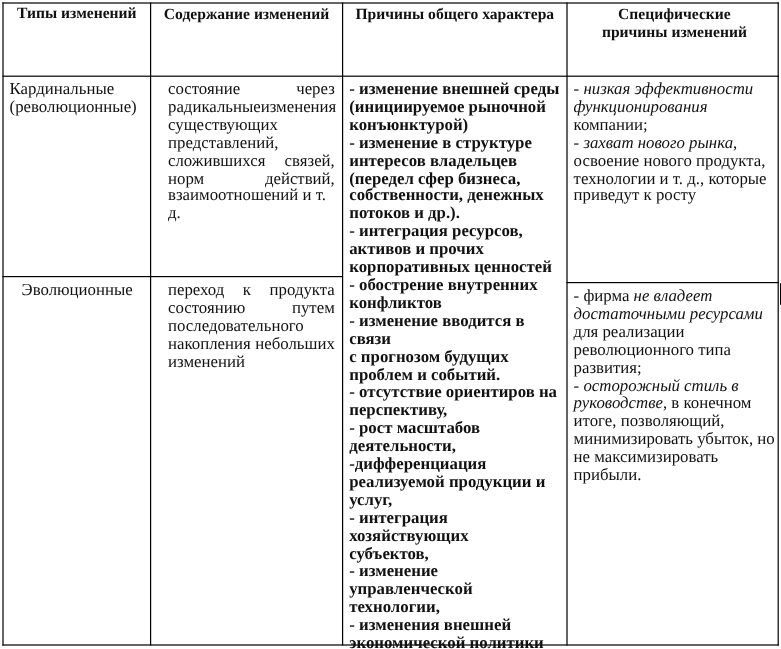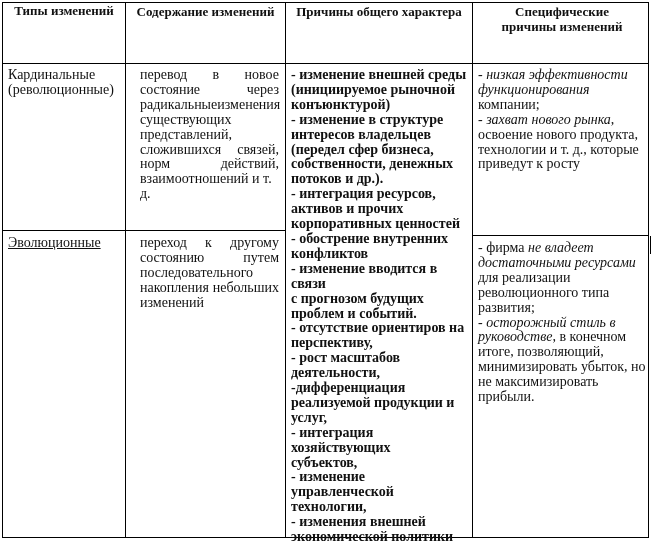--- a/index.html
+++ b/index.html
@@ -45,25 +45,20 @@
   <div class="cell hdr" style="left:474px;top:2px;width:172px;padding:0 20px;">
     <span>Специфические причины изменений</span>
   </div>
 
   <div class="cell" style="left:6px;top:66px;width:115px;">
     <span class="line">Кардинальные</span>
     <span class="line">(революционные)</span>
   </div>
 
   <div class="cell" id="r1c2" style="left:138px;top:66px;width:139px;">
-      <span class="line jl">
-        <span>перевод</span>
-        <span>в</span>
-        <span>новое</span>
-      </span>
       <span class="line jl">
         <span>состояние</span>
         <span>через</span>
       </span>
       <span class="line jl">
         <span>радикальные</span>
         <span>изменения</span>
       </span>
       <span class="line"><span>существующих</span></span>
       <span class="line"><span>представлений,</span></span>
@@ -113,29 +108,29 @@
   <div class="cell" id="r1c4" style="left:476px;top:66px;width:168px;">
       <span class="line"><span class="it">- низкая эффективности</span></span>
       <span class="line"><span class="it">функционирования</span></span>
       <span class="line"><span>компании;</span></span>
       <span class="line"><span class="it">- захват нового рынка</span><span>,</span></span>
       <span class="line"><span>освоение нового продукта,</span></span>
       <span class="line"><span>технологии и т. д., которые</span></span>
       <span class="line"><span>приведут к росту</span></span>
     </div>
 
-  <div class="cell" style="left:6px;top:234px;width:115px;text-decoration:underline;">
+  <div class="cell" style="left:16px;top:234px;width:115px;">
     <span class="line">Эволюционные</span>
   </div>
 
   <div class="cell" id="r2c2" style="left:138px;top:234px;width:139px;">
       <span class="line jl">
         <span>переход</span>
         <span>к</span>
-        <span>другому</span>
+        <span>продукта</span>
       </span>
       <span class="line jl">
         <span>состоянию</span>
         <span>путем</span>
       </span>
       <span class="line"><span>последовательного</span></span>
       <span class="line jl">
         <span>накопления</span>
         <span>небольших</span>
       </span>

